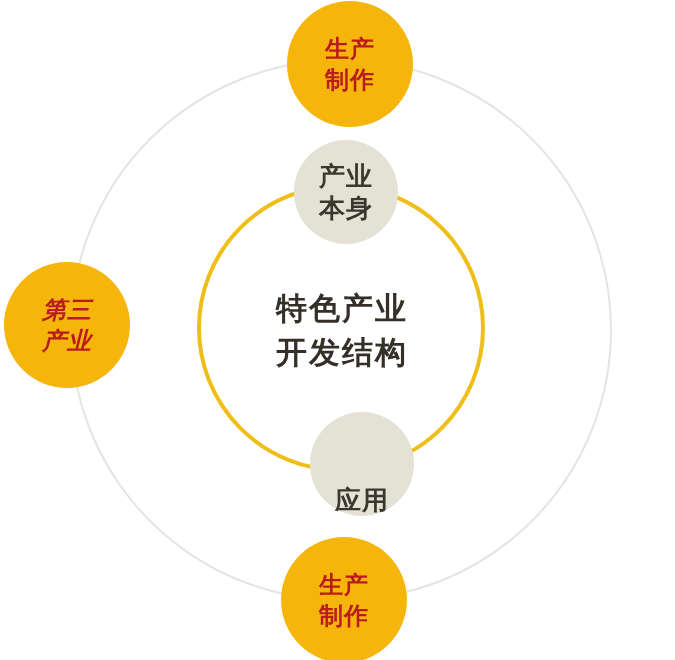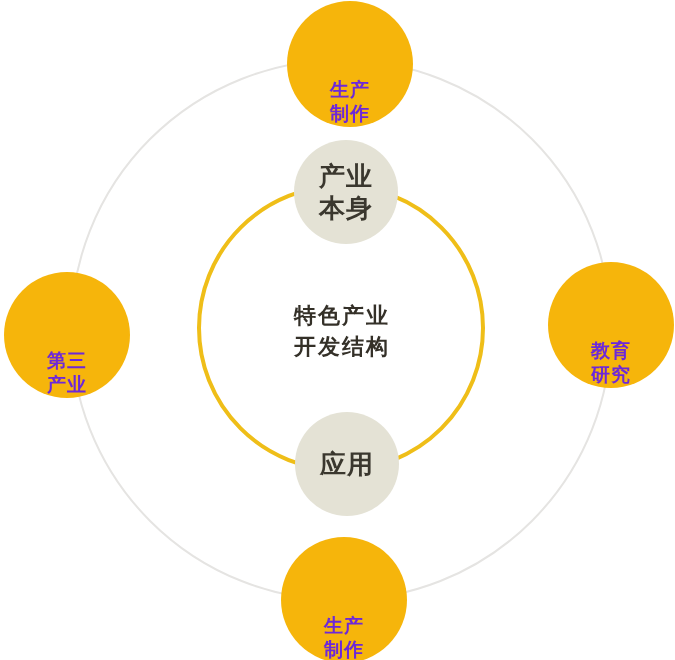--- a/index.html
+++ b/index.html
@@ -44,64 +44,59 @@
     width: 104px; height: 104px;
     background: #e4e2d5;
     color: #3a372e;
     font-size: 26px;
     line-height: 1.25;
     letter-spacing: 1px;
   }
   .node.outer-node {
     width: 126px; height: 126px;
     background: #f6b50b;
-    color: #6d28d9;
-    font-size: 19px;
+    color: #b91c1c;
+    font-size: 24px;
     line-height: 1.3;
     letter-spacing: 1px;
-    align-items: flex-end;
   }
   
   .pos-inner-top    { left: 294px; top: 140px; }
   .pos-inner-left   { left: 142px; top: 275px; }
   .pos-inner-right  { left: 431px; top: 275px; }
-  .pos-inner-bottom { left: 295px; top: 412px; }
+  .pos-inner-bottom { left: 310px; top: 412px; align-items: flex-end; }
   
   .pos-outer-top    { left: 287px; top: 1px; }
-  .pos-outer-left   { left: 4px;   top: 272px; }
+  .pos-outer-left   { left: 4px;   top: 262px; font-style: italic; }
   .pos-outer-right  { left: 548px; top: 262px; }
   .pos-outer-bottom { left: 281px; top: 537px; }
   .center-title {
     position: absolute;
     left: 342px; top: 331px;
     transform: translate(-50%, -50%);
     text-align: left;
     white-space: pre-line;
-    font-size: 22px;
+    font-size: 31px;
     font-weight: bold;
     color: #343028;
     line-height: 1.42;
     letter-spacing: 2px;
   }
 </style>
 </head>
 <body>
 
 <div class="canvas">
 
   <div class="ring outer"></div>
   <div class="ring inner"></div>
 
   <div class="node outer-node pos-outer-top">
     <span>生产
 制作</span>
-  </div>
-  <div class="node outer-node pos-outer-right">
-    <span>教育
-研究</span>
   </div>
   <div class="node outer-node pos-outer-bottom">
     <span>生产
 制作</span>
   </div>
   <div class="node outer-node pos-outer-left">
     <span>第三
 产业</span>
   </div>
 

